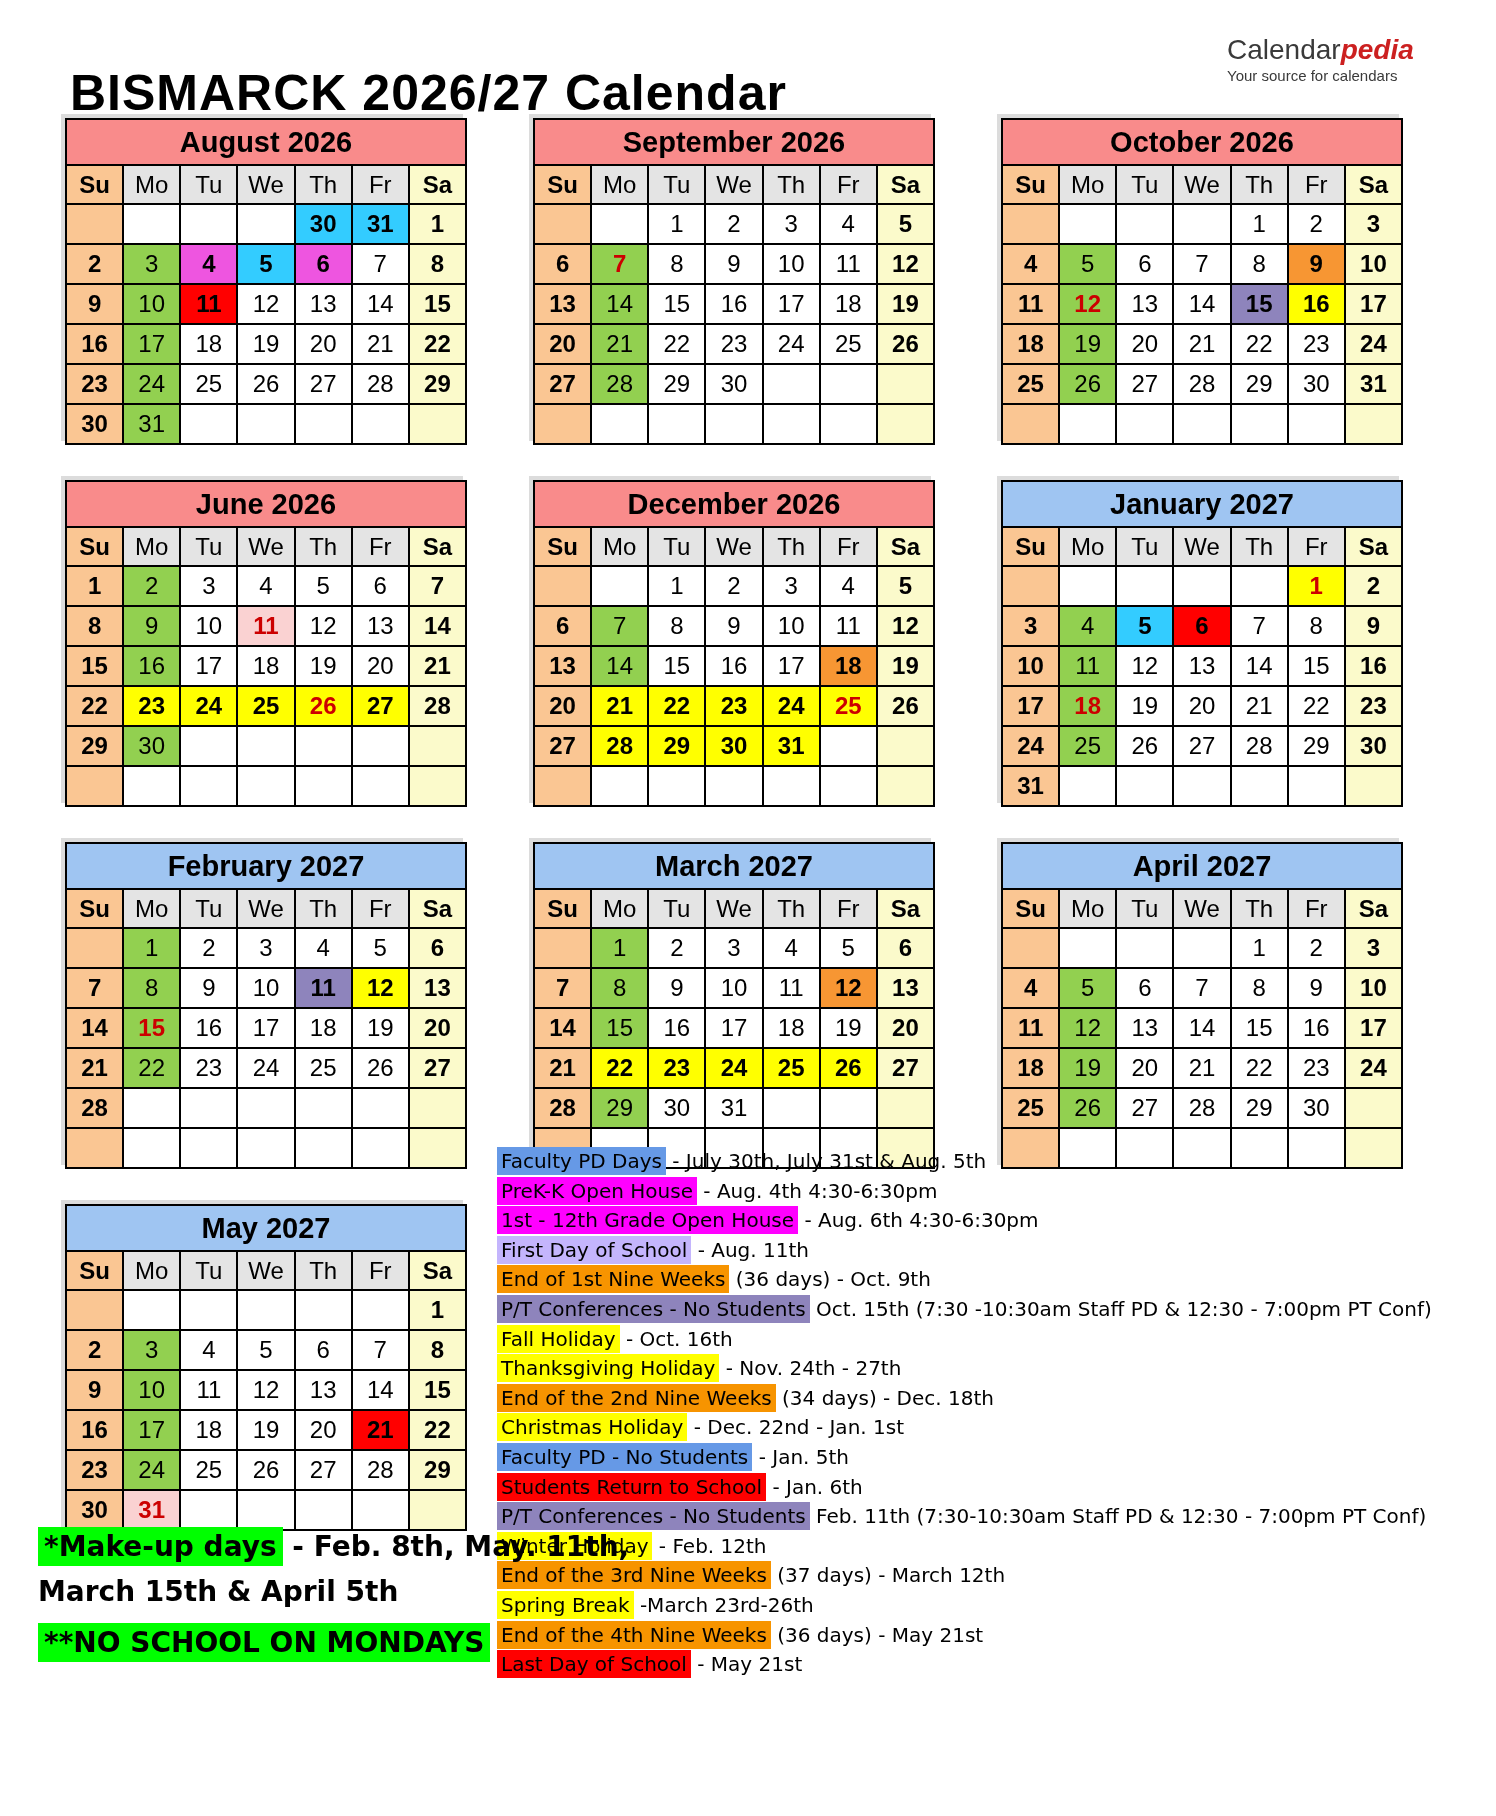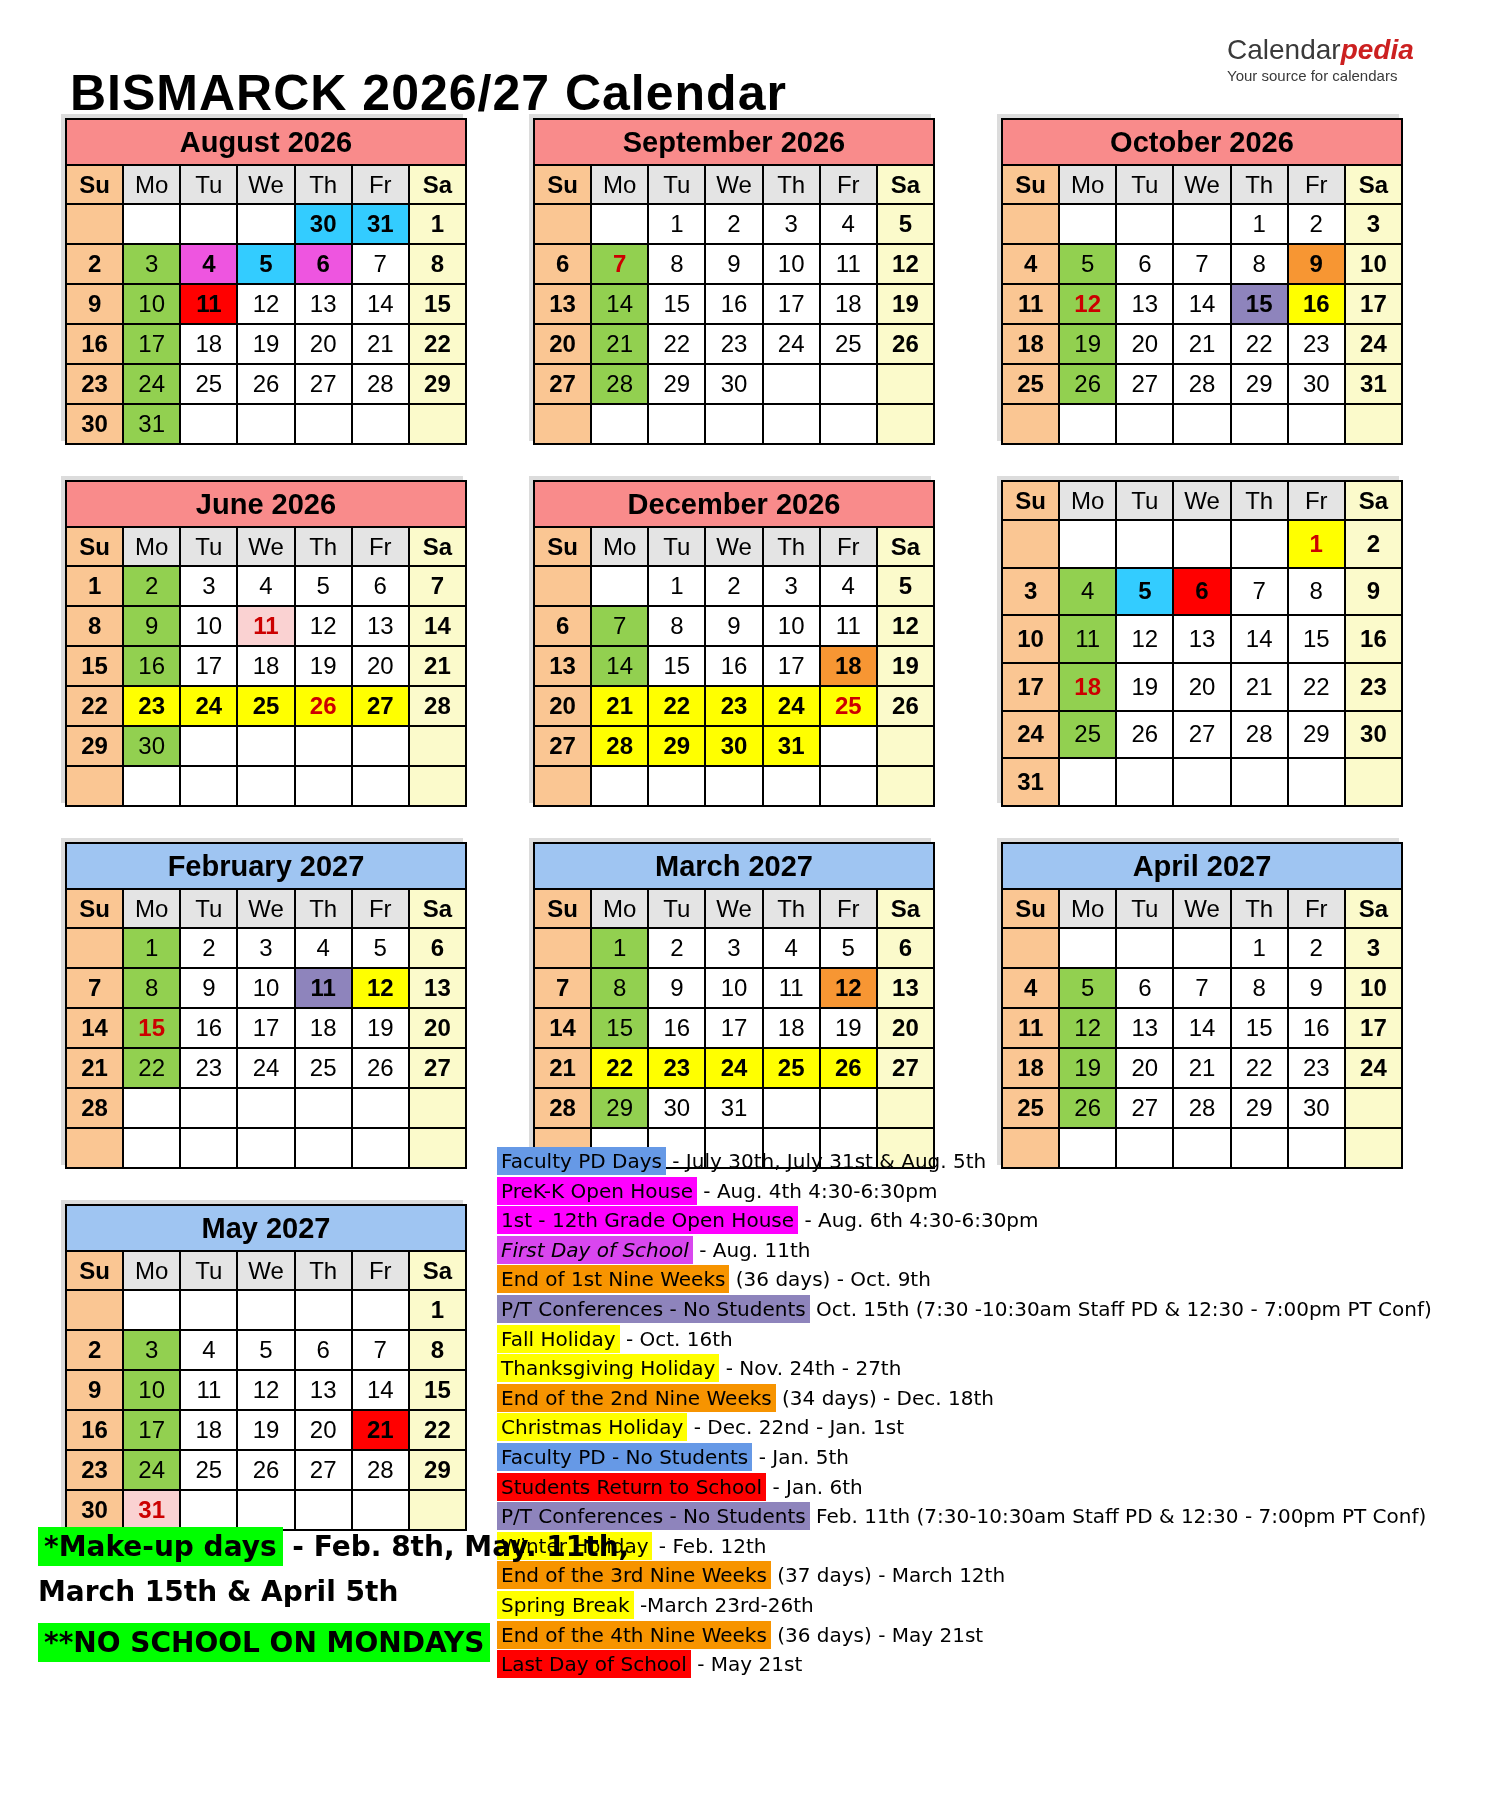--- a/index.html
+++ b/index.html
@@ -415,20 +415,23 @@
           <td style="background: rgb(255, 255, 255); color: rgb(0, 0, 0);"></td>
           <td style="background: rgb(255, 255, 255); color: rgb(0, 0, 0);"></td>
           <td style="background: rgb(255, 255, 255); color: rgb(0, 0, 0);"></td>
           <td style="background: rgb(255, 255, 255); color: rgb(0, 0, 0);"></td>
           <td style="background: rgb(251, 250, 203); color: rgb(0, 0, 0); font-weight: bold;"></td>
         </tr>
       </tbody>
     </table>
     <table class="month">
       <thead>
+        <tr>
+          <th colspan="7" class="m-title" style="background: rgb(159, 197, 242);">January 2027</th>
+        </tr>
         <tr class="dow">
           <th class="endcol" style="background: rgb(250, 198, 147);">Su</th>
           <th style="background: rgb(228, 228, 228);">Mo</th>
           <th style="background: rgb(228, 228, 228);">Tu</th>
           <th style="background: rgb(228, 228, 228);">We</th>
           <th style="background: rgb(228, 228, 228);">Th</th>
           <th style="background: rgb(228, 228, 228);">Fr</th>
           <th class="endcol" style="background: rgb(251, 250, 203);">Sa</th>
         </tr>
       </thead>
@@ -776,21 +779,21 @@
           <td style="background: rgb(251, 250, 203); color: rgb(0, 0, 0); font-weight: bold;"></td>
         </tr>
       </tbody>
     </table>
   </div>
 
 <div id="legend">
     <div class="legend-line"><span class="legend-label" style="background: rgb(102, 153, 230);">Faculty PD Days</span><span> - July 30th, July 31st &amp; Aug. 5th</span></div>
     <div class="legend-line"><span class="legend-label" style="background: rgb(255, 0, 255);">PreK-K Open House</span><span> - Aug. 4th 4:30-6:30pm</span></div>
     <div class="legend-line"><span class="legend-label" style="background: rgb(255, 0, 255);">1st - 12th Grade Open House</span><span> - Aug. 6th 4:30-6:30pm</span></div>
-    <div class="legend-line"><span class="legend-label" style="background: #d946ef; font-style: italic;">First Day of School</span><span>  - Aug. 11th</span></div>
+    <div class="legend-line"><span class="legend-label" style="background: #c4b5fd;">First Day of School</span><span>  - Aug. 11th</span></div>
     <div class="legend-line"><span class="legend-label" style="background: rgb(247, 148, 0);">End of 1st Nine Weeks</span><span> (36 days)  - Oct. 9th</span></div>
     <div class="legend-line"><span class="legend-label" style="background: rgb(142, 132, 188);">P/T Conferences - No Students</span><span> Oct. 15th (7:30 -10:30am Staff PD &amp; 12:30 - 7:00pm PT Conf)</span></div>
     <div class="legend-line"><span class="legend-label" style="background: rgb(255, 255, 0);">Fall Holiday</span><span>  - Oct. 16th</span></div>
     <div class="legend-line"><span class="legend-label" style="background: rgb(255, 255, 0);">Thanksgiving Holiday</span><span> - Nov. 24th - 27th</span></div>
     <div class="legend-line"><span class="legend-label" style="background: rgb(247, 148, 0);">End of the 2nd Nine Weeks</span><span> (34 days) - Dec. 18th</span></div>
     <div class="legend-line"><span class="legend-label" style="background: rgb(255, 255, 0);">Christmas Holiday</span><span> - Dec. 22nd - Jan. 1st</span></div>
     <div class="legend-line"><span class="legend-label" style="background: rgb(102, 153, 230); margin-top: 24px;">Faculty PD - No Students</span><span> - Jan. 5th</span></div>
     <div class="legend-line"><span class="legend-label" style="background: rgb(255, 0, 0);">Students Return to School</span><span> - Jan. 6th</span></div>
     <div class="legend-line"><span class="legend-label" style="background: rgb(142, 132, 188);">P/T Conferences - No Students</span><span> Feb. 11th (7:30-10:30am Staff PD &amp; 12:30 - 7:00pm PT Conf)</span></div>
     <div class="legend-line"><span class="legend-label" style="background: rgb(255, 255, 0);">Winter Holiday</span><span> - Feb. 12th</span></div>

